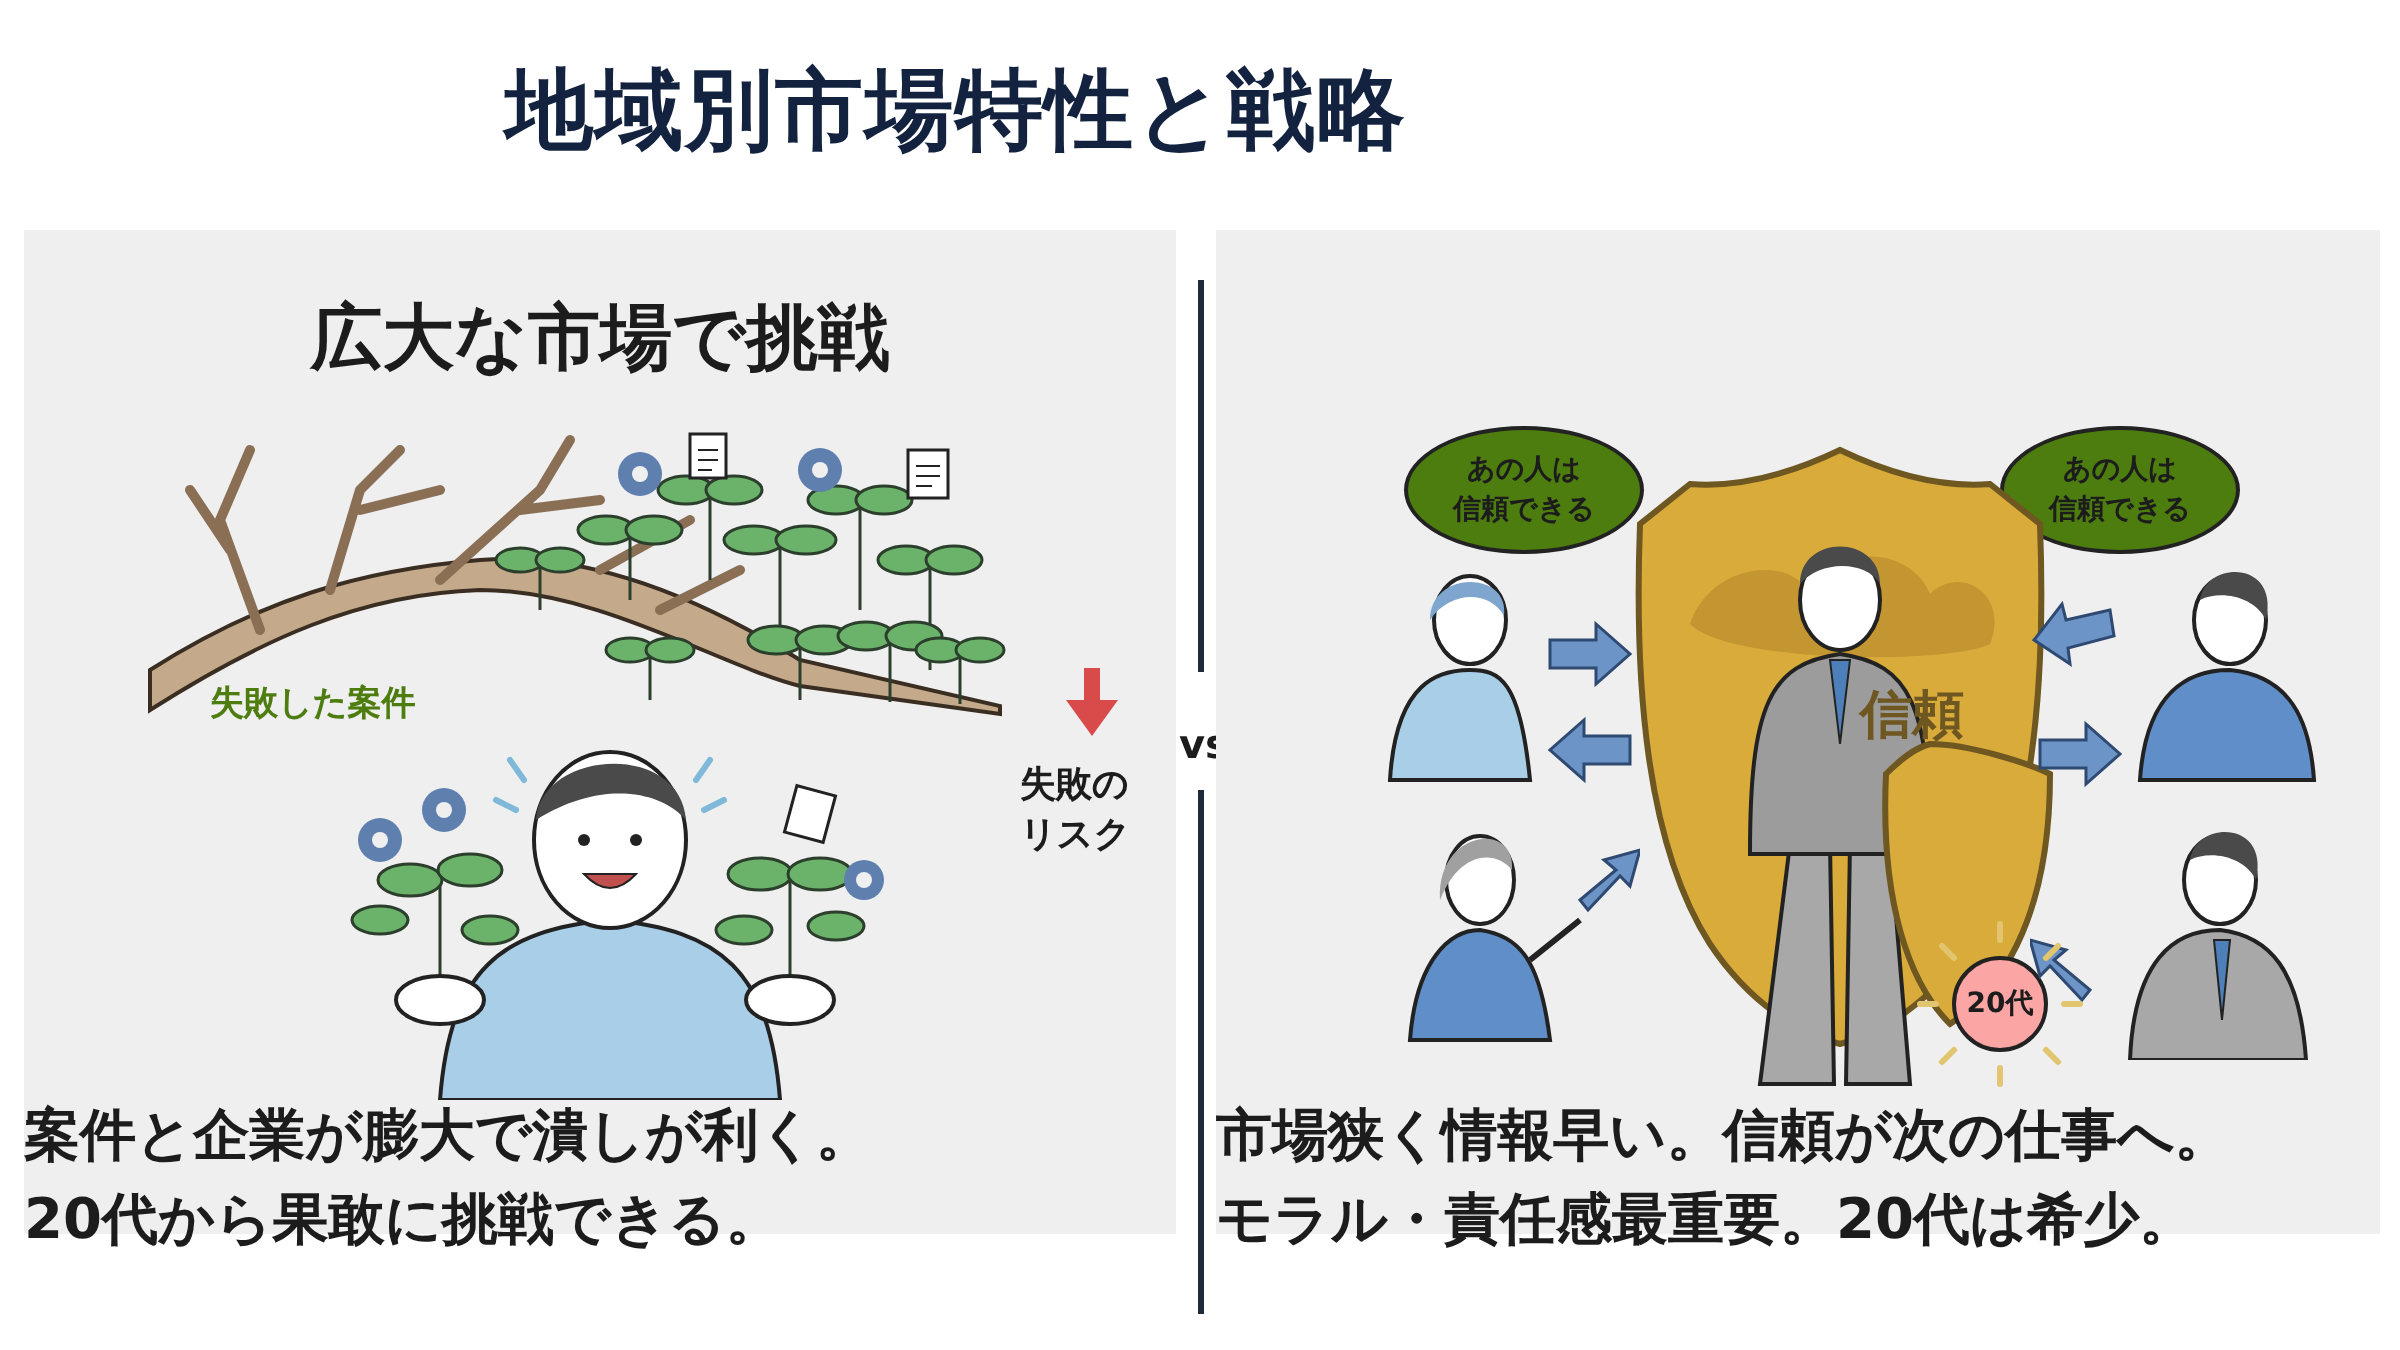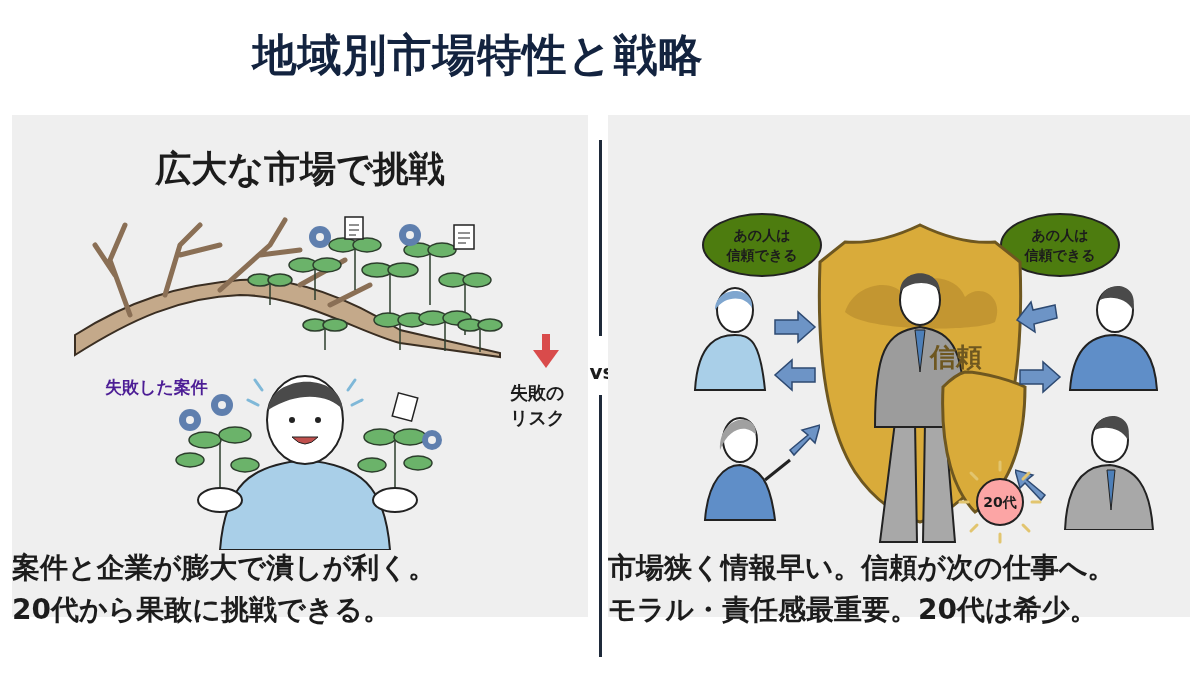--- a/index.html
+++ b/index.html
@@ -35,21 +35,21 @@
   }
   .side-label {
     position: absolute; font-size: 18px; font-weight: bold; line-height: 25px; text-align: left; color: #1c1c1c;
   }
   .risk-label { left: 510px; top: 380px; width: 76px; }
   .value-label { left: 614px; top: 380px; width: 76px; }
 
   .abs { position: absolute; }
 
   .branch-label {
-    position: absolute; left: 105px; top: 340px; font-size: 17px; font-weight: bold; color: #4c1d95; margin-top: 36px;
+    position: absolute; left: 105px; top: 340px; font-size: 17px; font-weight: bold; color: #4d7c0f;
   }
 
   .bubble {
     position: absolute; width: 120px; height: 64px; border: 2px solid #222; border-radius: 50%;
     background: #4d7c0f; text-align: center; font-size: 14px; font-weight: bold; line-height: 20px;
     padding-top: 10px; color: #1c1c1c;
   }
   .bubble-l { left: 702px; top: 213px; }
   .bubble-r { left: 1000px; top: 213px; }
 

